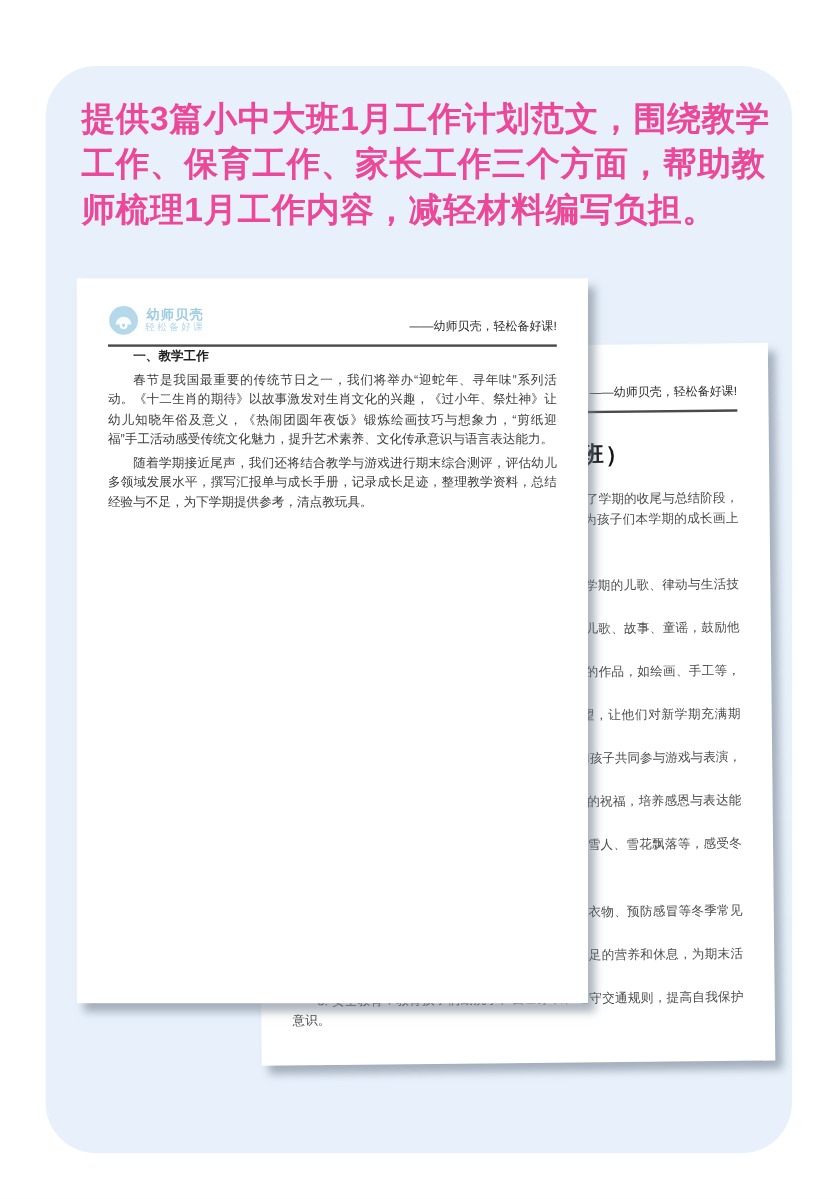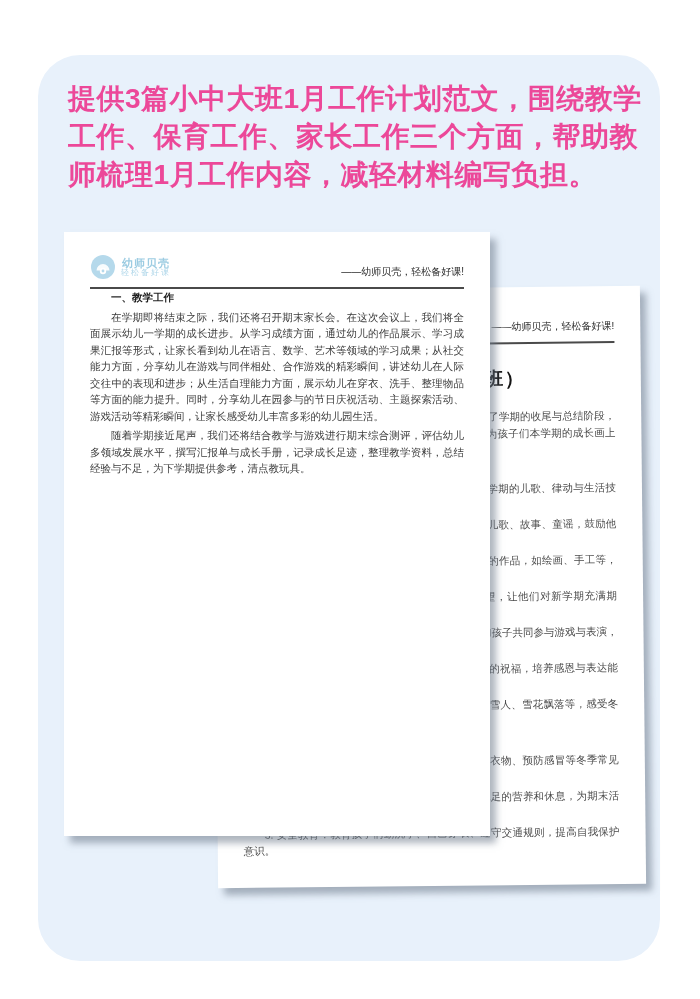--- a/index.html
+++ b/index.html
@@ -101,16 +101,16 @@
       </span>
       <span class="logo-text">
         <span class="logo-name">幼师贝壳</span>
         <span class="logo-sub">轻松备好课</span>
       </span>
     </div>
     <span class="tagline">——幼师贝壳，轻松备好课!</span>
   </div>
   <div class="page-body">
     <p class="sec">一、教学工作</p>
-    <p>在学期即将结束之际，我们还将召开期末家长会。在这次会议上，我们将全面展示幼儿一学期的成长进步。从学习成绩方面，通过幼儿的作品展示、学习成果汇报等形式，让家长看到幼儿在语言、数学、艺术等领域的学习成果；从社交能力方面，分享幼儿在游戏与同伴相处、合作游戏的精彩瞬间，讲述幼儿在人际交往中的表现和进步；从生活自理能力方面，展示幼儿在穿衣、洗手、整理物品等方面的能力提升。同时，分享幼儿在园参与的节日庆祝活动、主题探索活动、游戏活动等精彩瞬间，让家长感受幼儿丰富多彩的幼儿园生活。</p>
+    <p>春节是我国最重要的传统节日之一，我们将举办“迎蛇年、寻年味”系列活动。《十二生肖的期待》以故事激发对生肖文化的兴趣，《过小年、祭灶神》让幼儿知晓年俗及意义，《热闹团圆年夜饭》锻炼绘画技巧与想象力，“剪纸迎福”手工活动感受传统文化魅力，提升艺术素养、文化传承意识与语言表达能力。</p>
     <p>随着学期接近尾声，我们还将结合教学与游戏进行期末综合测评，评估幼儿多领域发展水平，撰写汇报单与成长手册，记录成长足迹，整理教学资料，总结经验与不足，为下学期提供参考，清点教玩具。</p>
   </div>
 </div>
 
 </body></html>

